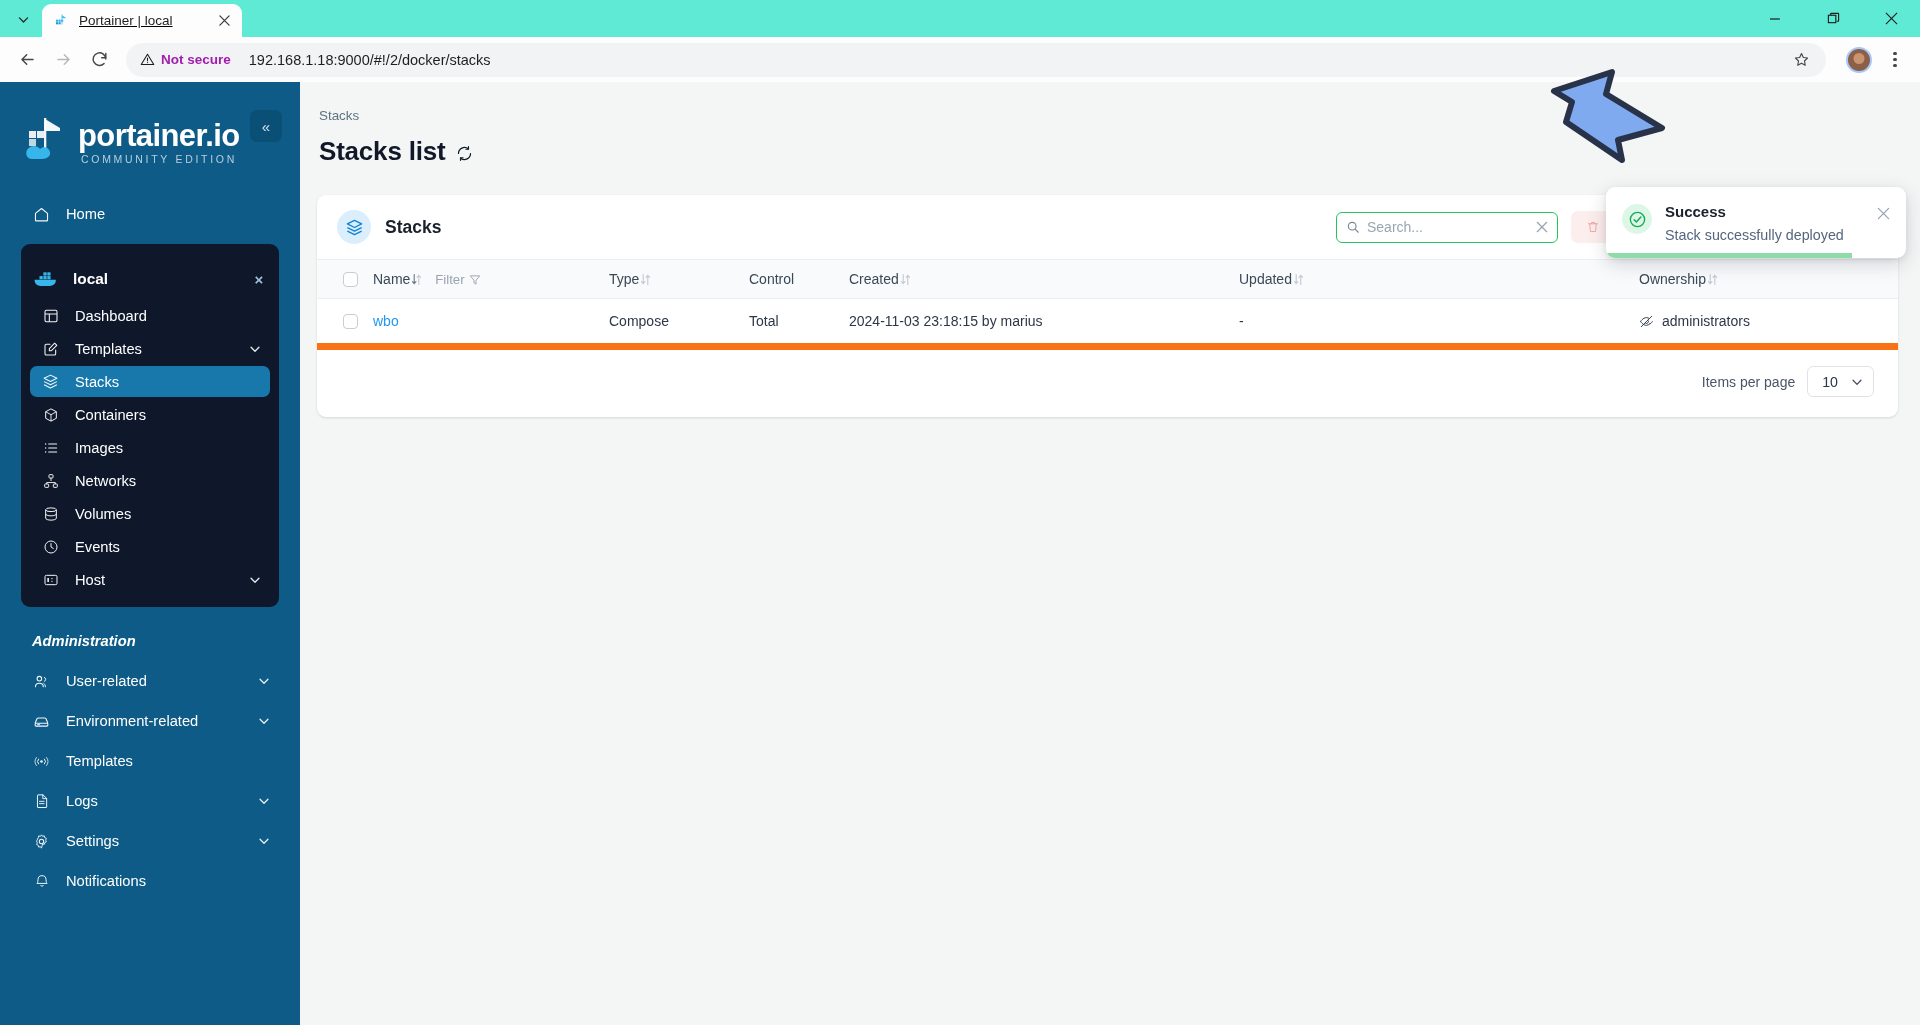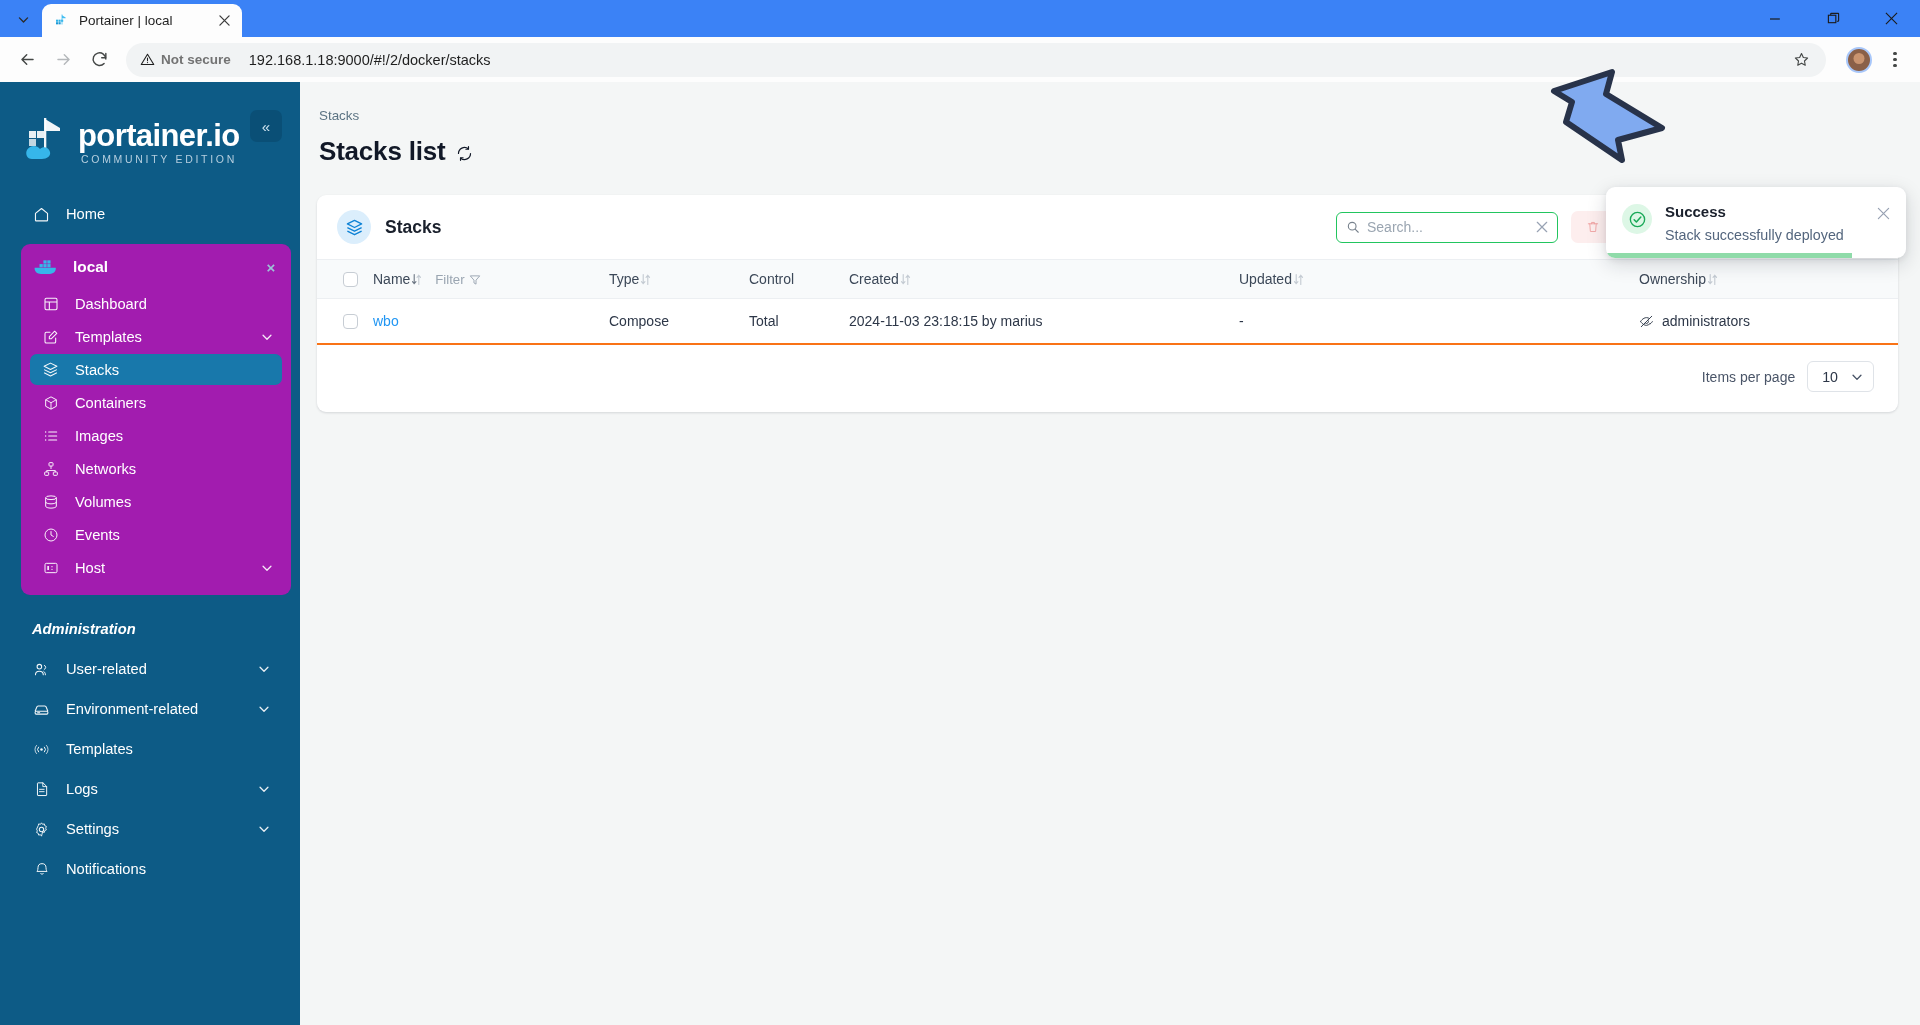--- a/index.html
+++ b/index.html
@@ -6,25 +6,26 @@
   html, body {
     width: 1920px; height: 1025px;
     font-family: "Liberation Sans", sans-serif;
     overflow: hidden;
     background: #ffffff;
   }
 
   
   .browser-tabstrip {
     height: 37px;
-    background: #3b82f6;
+    background: #5eead4;
     display: flex;
     align-items: flex-end;
     padding-left: 4px;
     position: relative;
+    text-decoration: underline;
   }
   .tab-search-btn {
     width: 30px; height: 28px;
     margin: 0 4px 4px 4px;
     border-radius: 6px;
     display: flex; align-items: center; justify-content: center;
     color: #2b2b2b;
   }
   .browser-tab {
     height: 33px;
@@ -97,21 +98,21 @@
     margin: 0 8px;
     padding: 0 10px 0 6px;
     gap: 0;
   }
   .not-secure {
     display: flex;
     align-items: flex-end;
     gap: 6px;
     padding: 4px 10px 4px 8px;
     border-radius: 16px;
-    color: #737373;
+    color: #a21caf;
     font-size: 13.5px;
   }
   .omnibox-url {
     flex: 1;
     font-size: 14.5px;
     color: #1f1f1f;
     padding-left: 8px;
     white-space: nowrap;
     overflow: hidden;
   }
@@ -226,24 +227,24 @@
     opacity: .95;
   }
   .nav-item .chev {
     margin-left: auto;
     margin-right: 8px;
     opacity: .9;
     display: flex; align-items: center;
   }
 
   .env-group {
-    background: #a21caf;
+    background: #0f172a;
     border-radius: 9px;
-    margin: 14px 9px 0 21px;
-    padding: 4px 0 10px 0;
+    margin: 14px 21px 0 21px;
+    padding: 16px 0 10px 0;
   }
   .env-head {
     display: flex;
     align-items: center;
     gap: 14px;
     height: 38px;
     padding-left: 12px;
     font-size: 15.4px;
     font-weight: 600;
     position: relative;
@@ -404,21 +405,21 @@
     text-align: left;
     padding: 11px 0;
     border-top: 1px solid #eceff2;
     border-bottom: 1px solid #eceff2;
     white-space: nowrap;
   }
   td {
     font-size: 14px;
     color: #2d3748;
     padding: 14px 0;
-    border-bottom: 2px solid #f97316;
+    border-bottom: 7px solid #f97316;
     white-space: nowrap;
   }
   .col-chk  { width: 56px; padding-left: 26px !important; }
   .col-name { width: 236px; }
   .col-type { width: 140px; }
   .col-ctrl { width: 100px; }
   .col-crea { width: 390px; }
   .col-upda { width: 400px; }
   .col-own  { }
   .chk {

